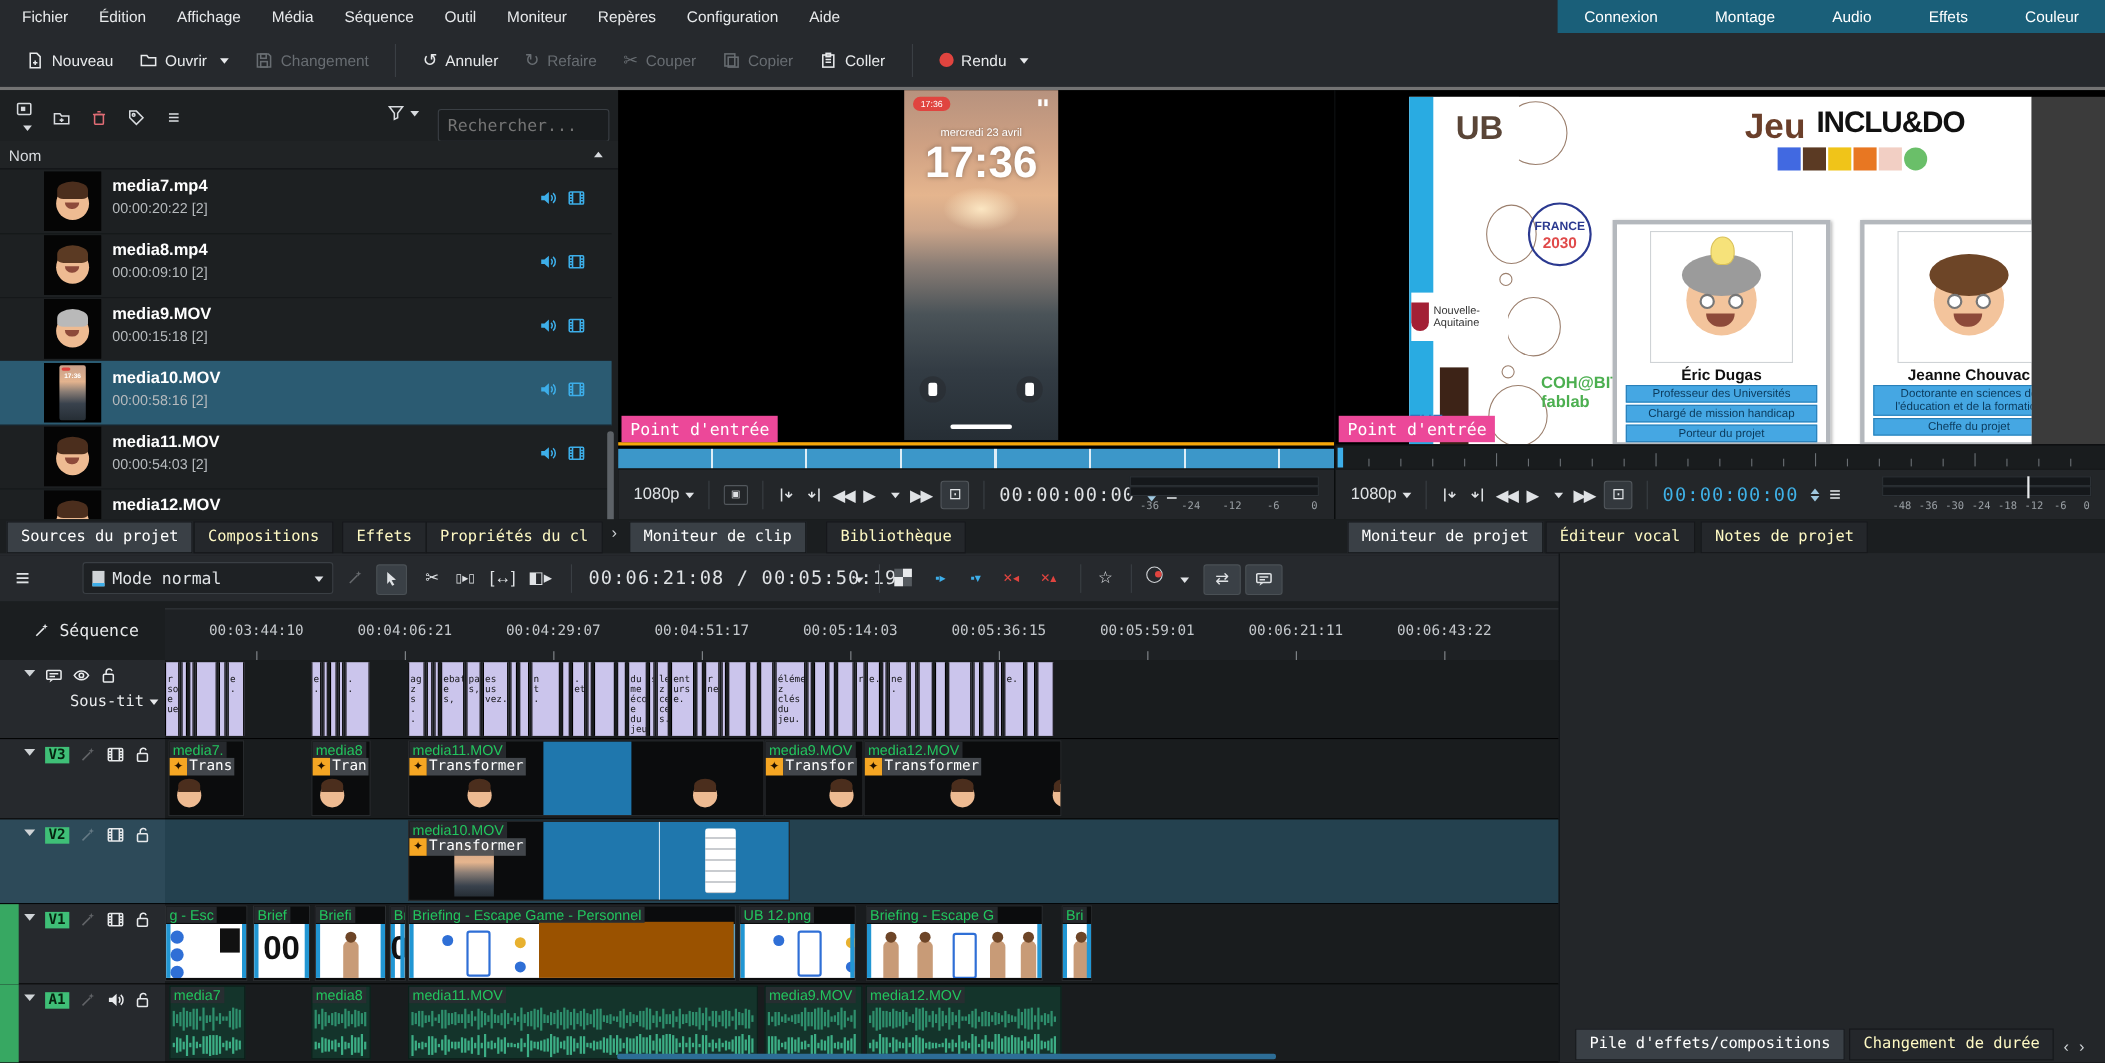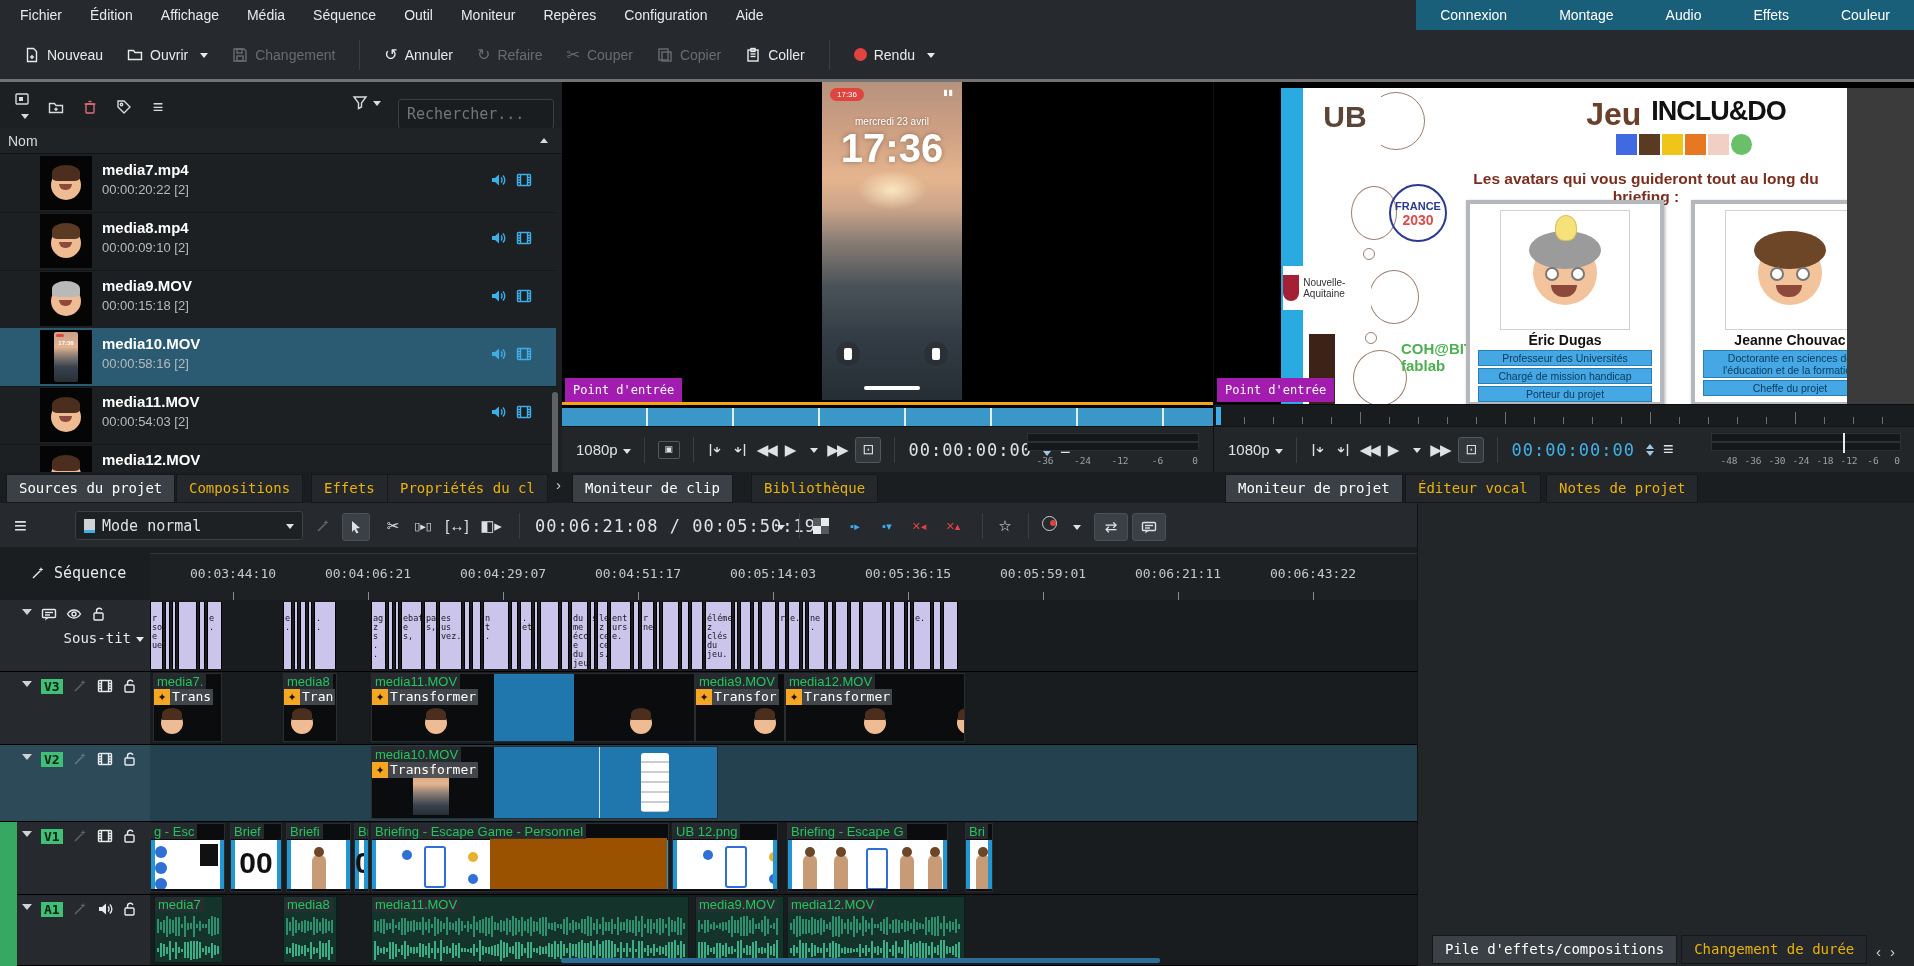--- a/index.html
+++ b/index.html
@@ -41,21 +41,21 @@
   .memoji i:before{content:"";position:absolute;top:-5px;left:1px;right:1px;height:16px;border-radius:50% 50% 20% 20%;background:var(--hair,#4b2e1d)}
   .memoji i:after{content:"";position:absolute;left:8px;top:14px;width:13px;height:6px;border-radius:0 0 10px 10px;background:#8d4a3a}
   
   .phthumb{position:relative;width:100%;height:100%;background:#000}
   .phthumb i{position:absolute;left:14px;top:2px;width:24px;height:50px;background:linear-gradient(180deg,#c9a08a,#e3b38e 30%,#8a7d75 48%,#39424d 70%,#262e35);border-radius:2px}
   .phthumb em{position:absolute;left:16px;top:4px;width:8px;height:3px;border-radius:2px;background:#e0443f}
   .phthumb b{position:absolute;left:14px;top:10px;width:24px;text-align:center;color:#fff;font-size:6px;font-style:normal}
   
   #clip-mon{left:562px;top:0;width:651px;height:390px;background:#000}
   #proj-mon{left:1213px;top:0;width:701px;height:390px;background:#000;border-left:1px solid #0e1012}
-  .in-label{position:absolute;left:3px;top:296px;height:24px;background:#a21caf;color:#fff;line-height:24px;padding:0 8px;font-size:12px;z-index:5}
+  .in-label{position:absolute;left:3px;top:296px;height:24px;background:#ec4899;color:#fff;line-height:24px;padding:0 8px;font-size:15px;z-index:5}
   .mon-controls{position:absolute;left:0;top:344px;width:100%;height:46px;background:#232629;border-top:1px solid #121416;display:flex;align-items:center;padding-left:14px;box-sizing:border-box;gap:9px;color:#dfe2e5}
   .mc-sep{width:1px;height:26px;background:#3a3f44;margin:0 4px}
   .res{font-size:15px}
   .tport{font-size:15px;letter-spacing:-2px}
   .zone-btn{border:1px solid #52575c;background:#33383d;border-radius:3px;width:24px;height:24px;text-align:center;line-height:22px;font-size:14px;letter-spacing:0}
   .tc{font-size:17px;letter-spacing:1px}
   .spin{display:inline-flex;flex-direction:column;gap:2px;margin-left:2px}
   .spin b{width:0;height:0;border:4px solid transparent}
   .spin b.u{border-bottom:5px solid #9fc8e0}
   .spin b.d{border-top:5px solid #9fc8e0}
@@ -106,21 +106,21 @@
   .av-face{position:absolute;left:50%;top:30px;width:64px;height:64px;margin-left:-32px;border-radius:50%;background:#f3c49c}
   .av-face:before{content:"";position:absolute;top:-10px;left:-4px;right:-4px;height:38px;border-radius:50%;background:var(--hair,#9b9b9b)}
   .av-face i{position:absolute;left:12px;top:26px;width:10px;height:10px;border:2px solid #777;border-radius:50%;background:#fff}
   .av-face i+i{left:38px}
   .av-face:after{content:"";position:absolute;left:18px;bottom:8px;width:26px;height:12px;border-radius:0 0 20px 20px;background:#8d4a3a}
   .av-bulb{position:absolute;left:50%;top:4px;width:20px;height:24px;margin-left:-10px;background:#f6e27a;border-radius:50% 50% 40% 40%;border:1px solid #d9c15a}
   .av-name{font-weight:bold;color:#111;font-size:14px;margin:2px 0}
   .av-role{display:block;margin:2px auto;width:92%;background:#45a7e3;border:1px solid #2980b9;color:#0b3a5c;font-size:10.5px;padding:1px 2px;box-sizing:border-box}
   
   #tabsrow{left:0;top:472px;width:1914px;height:31px;background:#1b1e20;border-bottom:2px solid #26292d}
-  .tab{position:absolute;top:2px;height:27px;line-height:27px;padding:0 12px;background:#24272b;border:1px solid #15171a;color:#eab308;font-family:"DejaVu Sans Mono",monospace;font-size:14px;white-space:nowrap}
+  .tab{position:absolute;top:2px;height:27px;line-height:27px;padding:0 12px;background:#24272b;border:1px solid #15171a;color:#fef9c3;font-family:"DejaVu Sans Mono",monospace;font-size:14px;white-space:nowrap}
   .tab.active{background:#3a4046;color:#fff}
   .tab-arrows{position:absolute;top:4px;color:#cfd3d6;font-size:15px}
   
   #tl-toolbar{left:0;top:505px;width:1914px;height:42px;background:#26292d;border-bottom:1px solid #101214;display:flex;align-items:center;color:#dfe2e5}
   #mode-box{position:absolute;left:75px;top:6px;width:228px;height:29px;background:#1e2124;border:1px solid #3a3f44;border-radius:3px;display:flex;align-items:center;padding:0 8px;box-sizing:border-box;gap:7px}
   #mode-box .sq{width:11px;height:11px;background:#cfd3d6;border-bottom:3px solid #3daee9}
   #mode-box .lbl{font-family:"DejaVu Sans Mono",monospace;font-size:15px;flex:1}
   .tlb-icon{position:absolute;top:8px;width:26px;height:26px;text-align:center;line-height:26px;font-size:15px}
   .tlb-icon.boxed{background:#3a4046;border:1px solid #4a5055;border-radius:3px}
   .tlb-icon.dim{opacity:.35}
@@ -550,21 +550,20 @@
         <div id="logo-sun">THE SUN PROJECT</div>
         <div id="slide-title"><span class="jeu">Jeu</span><span class="brand">INCLU&amp;DO</span></div>
         <div id="squares">
             <i style="background: rgb(65, 105, 225);"></i>
             <i style="background: rgb(91, 58, 35);"></i>
             <i style="background: rgb(240, 196, 25);"></i>
             <i style="background: rgb(232, 119, 34);"></i>
             <i style="background: rgb(242, 207, 196);"></i>
             <i style="background: rgb(106, 191, 105); border-radius: 50%;"></i>
           </div>
-        <div id="slide-sub">Les avatars qui vous guideront tout au long du briefing :</div>
         <div id="avatars">
             <div class="av-card" style="left: 185px; width: 190px; height: 198px;">
               <div class="av-photo">
                 <div class="av-face" style="--hair: #9b9b9b;">
                   <i></i>
                   <i></i>
                 </div>
                 <div class="av-bulb"></div>
               </div>
               <div class="av-name">Éric Dugas</div>

